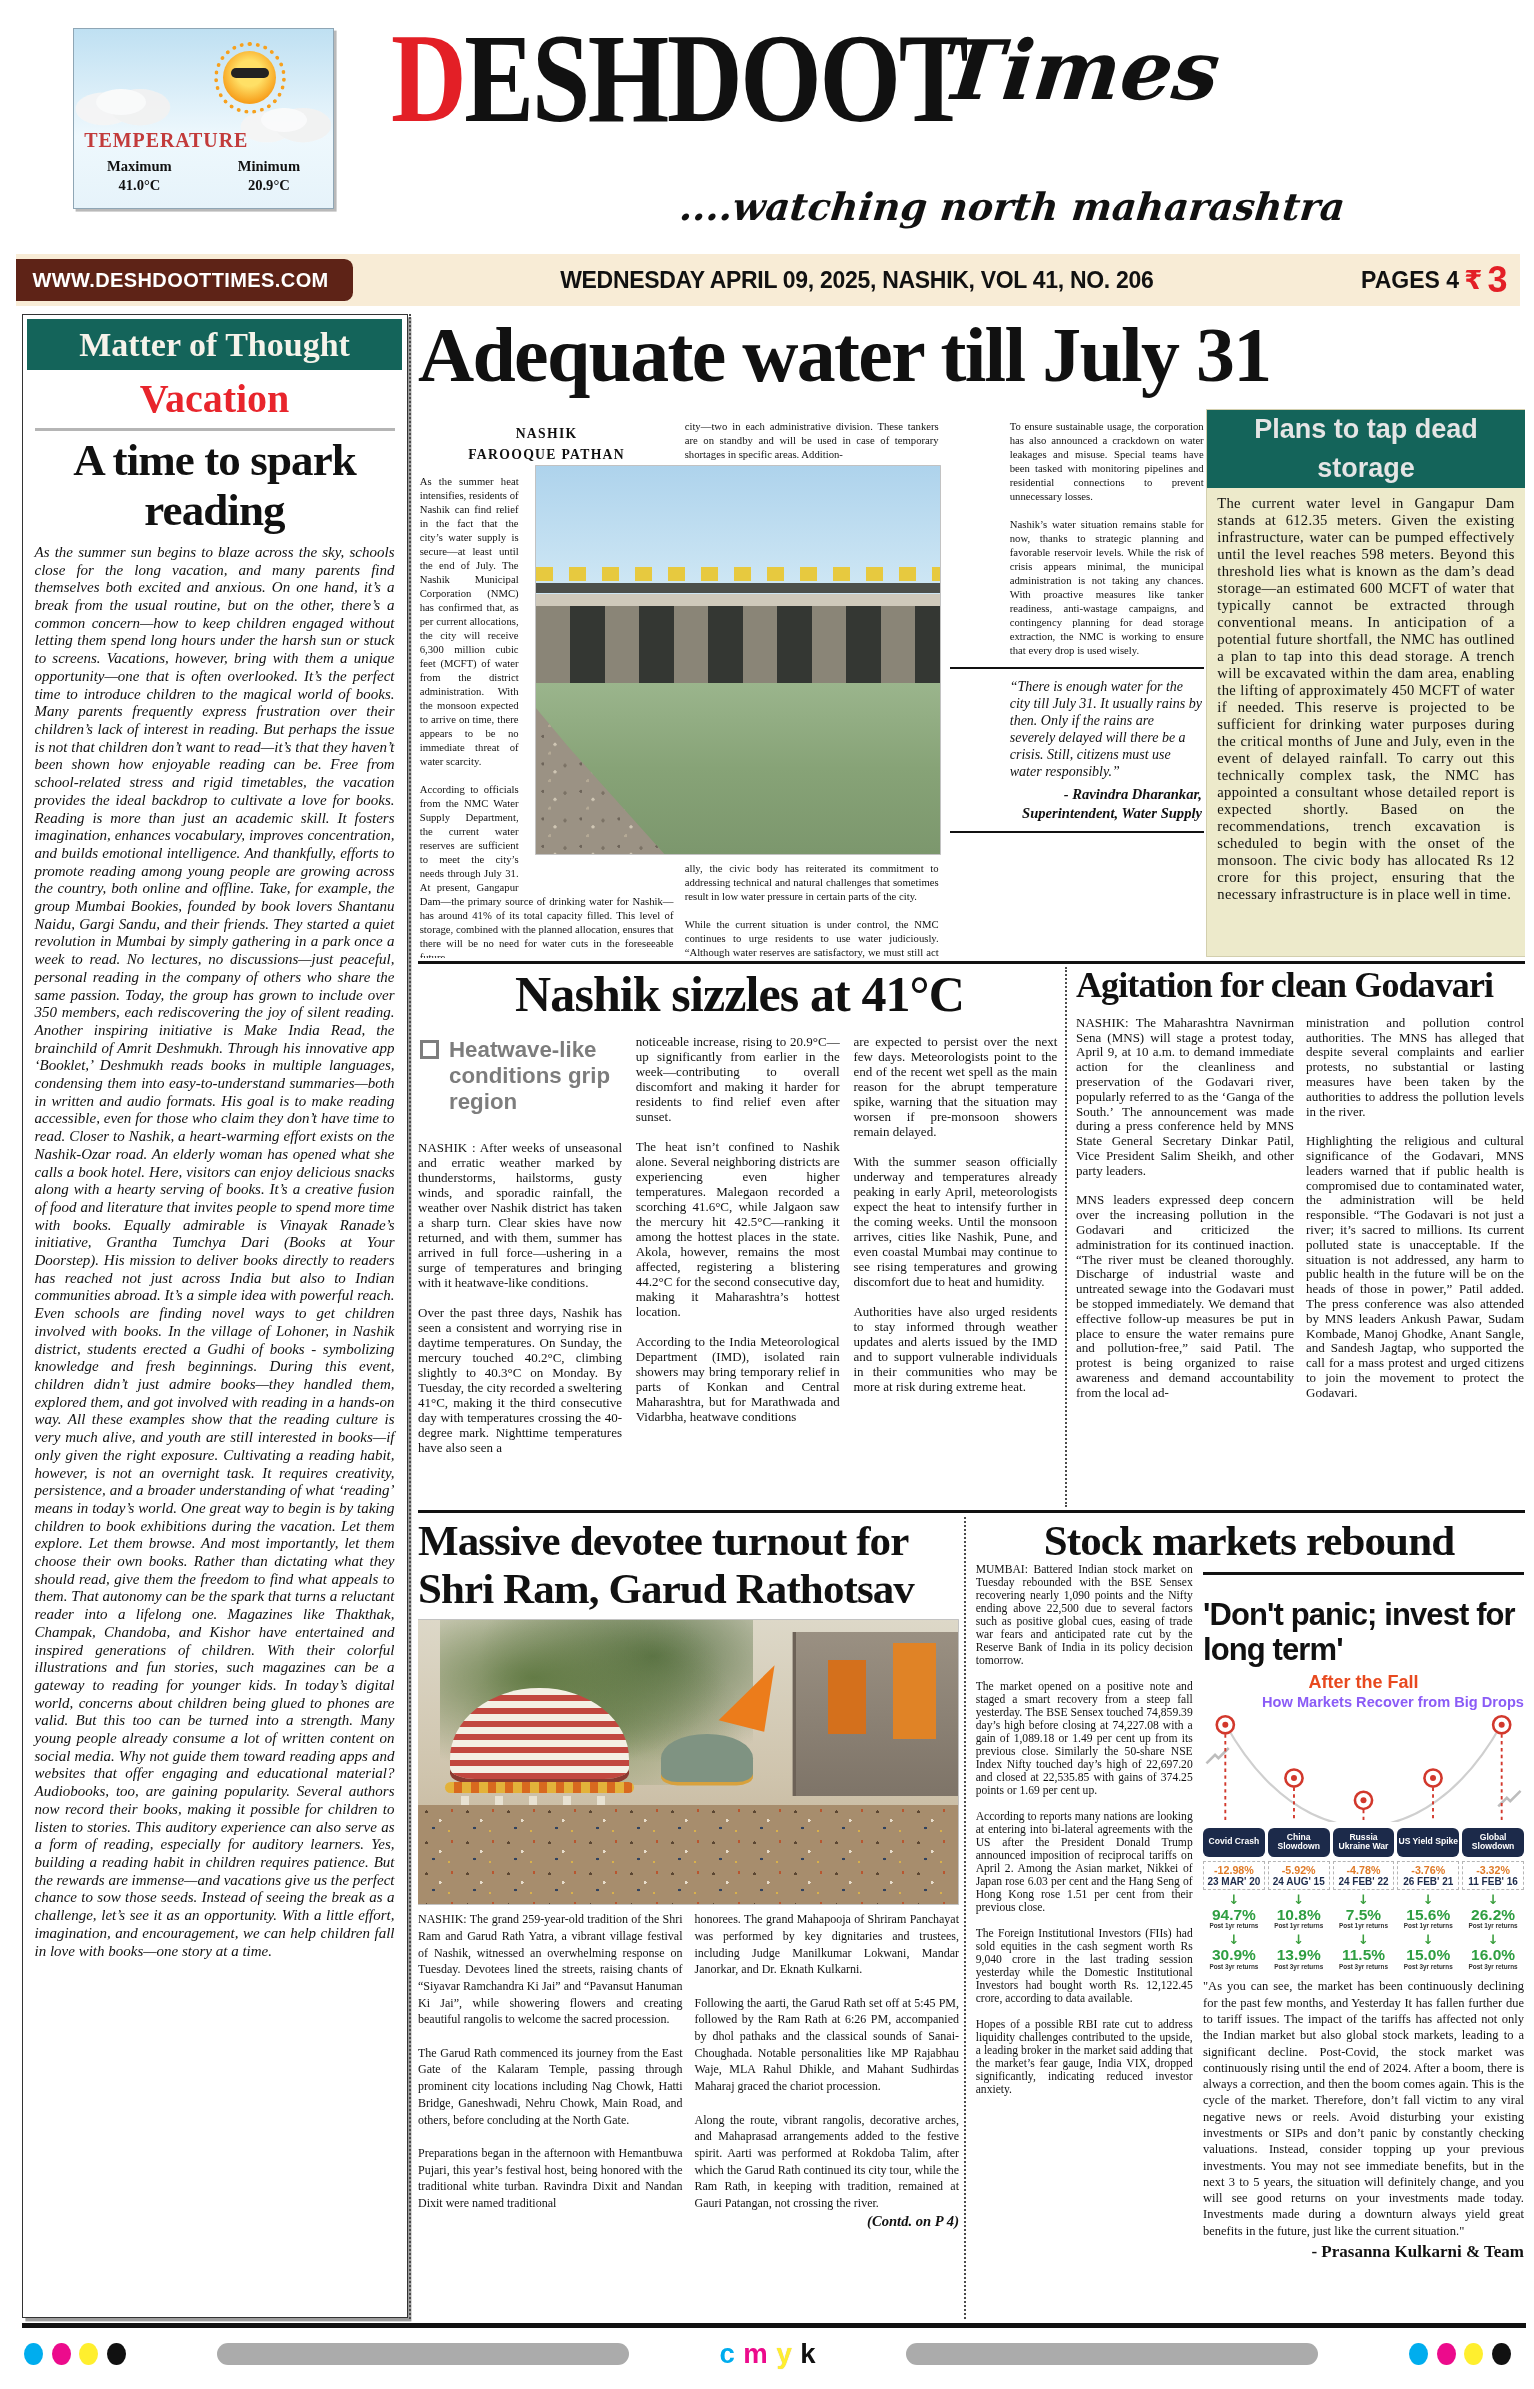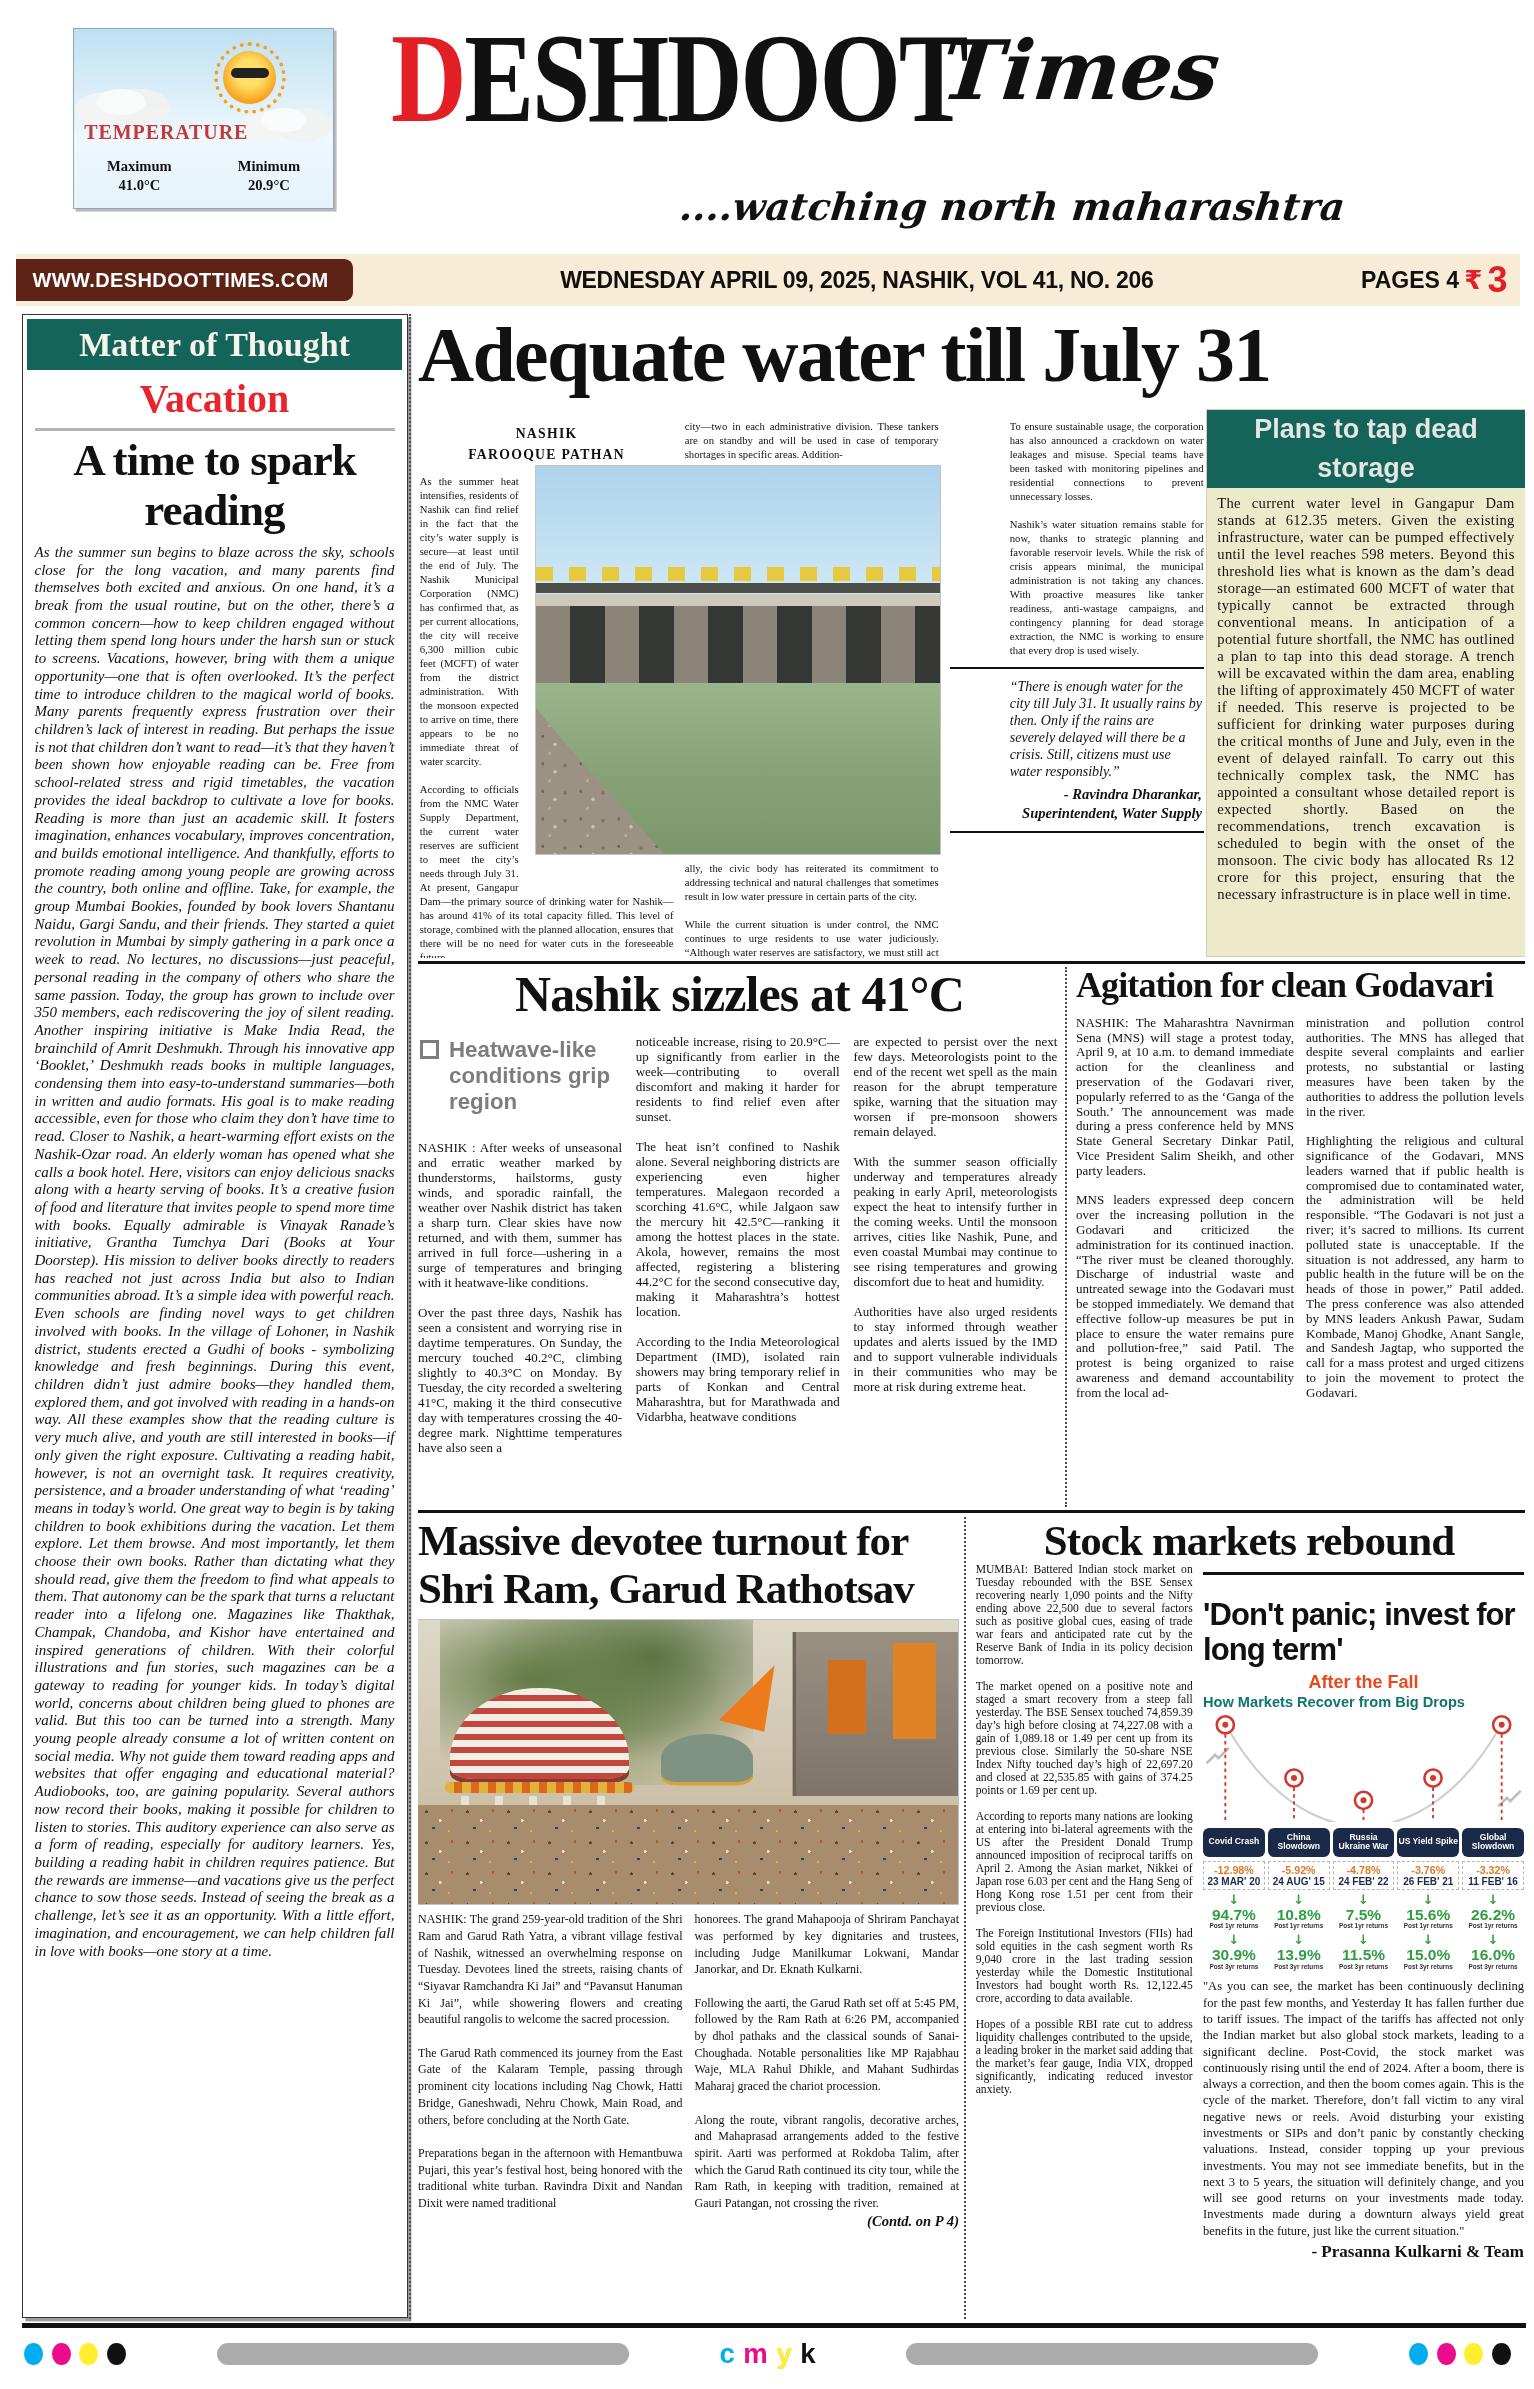--- a/index.html
+++ b/index.html
@@ -11,21 +11,21 @@
   .weather-box{position:absolute;left:73px;top:28px;width:259px;height:179px;
     background:linear-gradient(180deg,#bfe0f2,#eef8fd 60%,#e6f3fa);
     border:0.9px solid #8fa6b5;box-shadow:2.6px 2.6px 0 #b9b9b9;}
   .sun{position:absolute;right:57px;top:22.3px;width:53px;height:53px;border-radius:50%;
     background:radial-gradient(circle at 50% 42%,#ffe066 32%,#f7a01d 72%);}
   .sun::after{content:"";position:absolute;inset:-9.5px;border:4.3px dotted #f7a01d;border-radius:50%;}
   .sun::before{content:"";position:absolute;left:7.7px;top:17px;width:38px;height:9.5px;background:#222;border-radius:5.2px;z-index:2;}
   .cloud{position:absolute;background:#fbfbfb;border-radius:50%;opacity:.95;box-shadow:19px 5.2px 0 5.2px #f2f2f2,-17px 6.9px 0 3.4px #f5f5f5;}
   .cloud.c1{left:22.3px;top:60px;width:50px;height:26px;}
   .cloud.c2{right:26px;top:79px;width:46px;height:24px;}
-  .wx-title{position:absolute;left:10.3px;top:92px;font:700 20px "Liberation Serif",serif;color:#c23b3b;letter-spacing:0.9px;}
+  .wx-title{position:absolute;left:10.3px;top:100px;font:700 20px "Liberation Serif",serif;color:#c23b3b;letter-spacing:0.9px;}
   .wx-row{position:absolute;left:0;bottom:12px;width:100%;display:flex;justify-content:space-around;text-align:center;}
   .wx-cell{font:700 14.6px "Liberation Serif",serif;color:#111;line-height:1.35;}
   .masthead{position:absolute;left:391px;top:15.5px;width:1134px;height:232px;}
   .mast-line{white-space:nowrap;}
   .mast-name{display:inline-block;font:700 119px/1 "Liberation Serif",serif;letter-spacing:-2.6px;
     transform:scale(.88,1.06);transform-origin:left top;}
   .mast-initial{color:#e31f26;}
   .mast-suffix{display:inline-block;font:700 italic 82px/1 "DejaVu Serif",serif;transform:skewX(-6deg);margin-left:-103px;vertical-align:15.5px;}
   .tagline{position:absolute;right:180px;top:168px;font:700 italic 38px "DejaVu Serif",serif;transform:skewX(-6deg);}
   
@@ -137,21 +137,21 @@
   .contd{font:700 italic 14.6px "Liberation Serif",serif;text-align:right;margin-top:1.7px;}
   
   .stock{position:absolute;left:974px;top:1517px;width:550px;height:801px;overflow:hidden;}
   .stock-head{text-align:center;font:700 43px/1.1 "Liberation Serif",serif;letter-spacing:-0.9px;}
   .stock-col{position:absolute;left:1.7px;top:46px;width:217px;height:735px;
     font:11.6px/13px "Liberation Serif",serif;overflow:hidden;}
   .panicbox{position:absolute;left:229px;top:55px;width:321px;}
   .panic-title{border-top:3.4px solid #111;padding-top:23px;font:700 31px/1.12 "Liberation Sans",sans-serif;letter-spacing:-0.9px;}
   .chart{margin-top:5.2px;background:#fff;}
   .c-title{text-align:center;font:700 18px/1.1 "Liberation Sans",sans-serif;color:#e8491f;}
-  .c-sub{text-align:left;font:700 14.6px/1.1 "Liberation Sans",sans-serif;color:#0f766e;margin-top:1.7px;}
+  .c-sub{text-align:right;font:700 14.6px/1.1 "Liberation Sans",sans-serif;color:#8b5cf6;margin-top:1.7px;}
   .c-cols{display:grid;grid-template-columns:repeat(5,1fr);gap:3px;text-align:center;margin-top:1.7px;}
   .pill{background:#1c2a4a;color:#fff;font:700 8.6px/1.15 "Liberation Sans",sans-serif;border-radius:6px;
     padding:3.4px 0.9px;min-height:22.3px;display:flex;align-items:center;justify-content:center;}
   .dropbox{border:1.3px dashed #b5b5b5;margin-top:4.3px;padding:1.7px 0;}
   .drop{color:#e07b28;font:700 10.7px "Liberation Sans",sans-serif;}
   .ddate{color:#1c2a4a;font:700 10px "Liberation Sans",sans-serif;}
   .garrow{color:#3a9e3d;font:700 13px/1 "DejaVu Sans",sans-serif;margin:3.4px 0 0.9px;}
   .gpct{color:#2f9e41;font:700 15.5px/1 "Liberation Sans",sans-serif;}
   .glabel{color:#333;font:700 6.4px/1.2 "Liberation Sans",sans-serif;margin-bottom:0.9px;}
   .panic-text{margin-top:6.9px;font:12.5px/16.3px "Liberation Serif",serif;text-align:justify;white-space:pre-line;}

